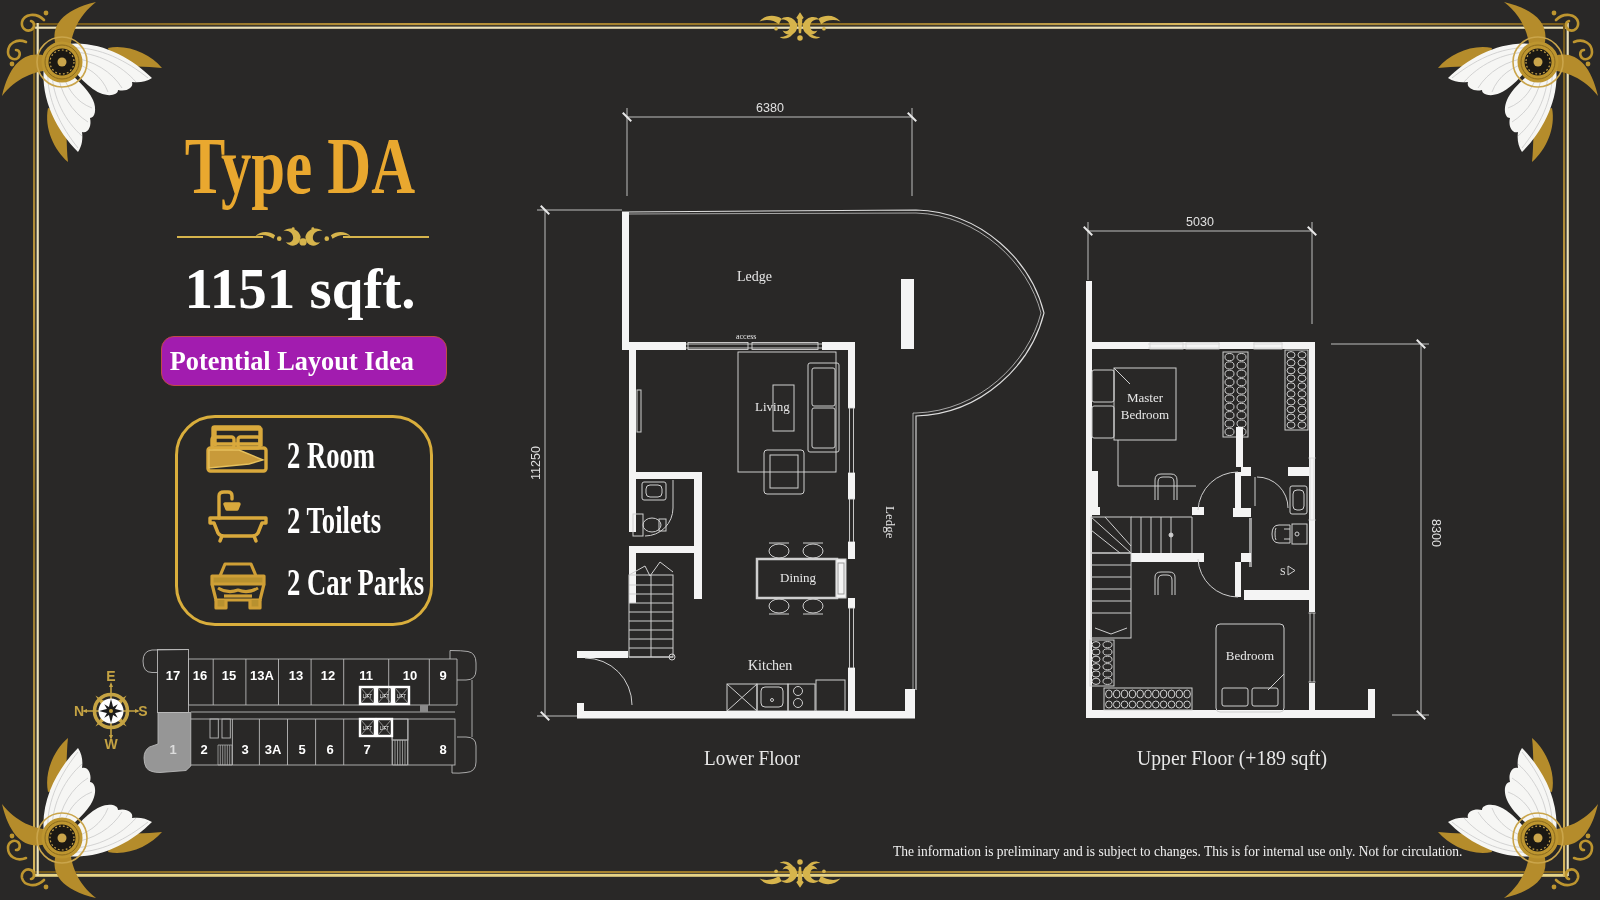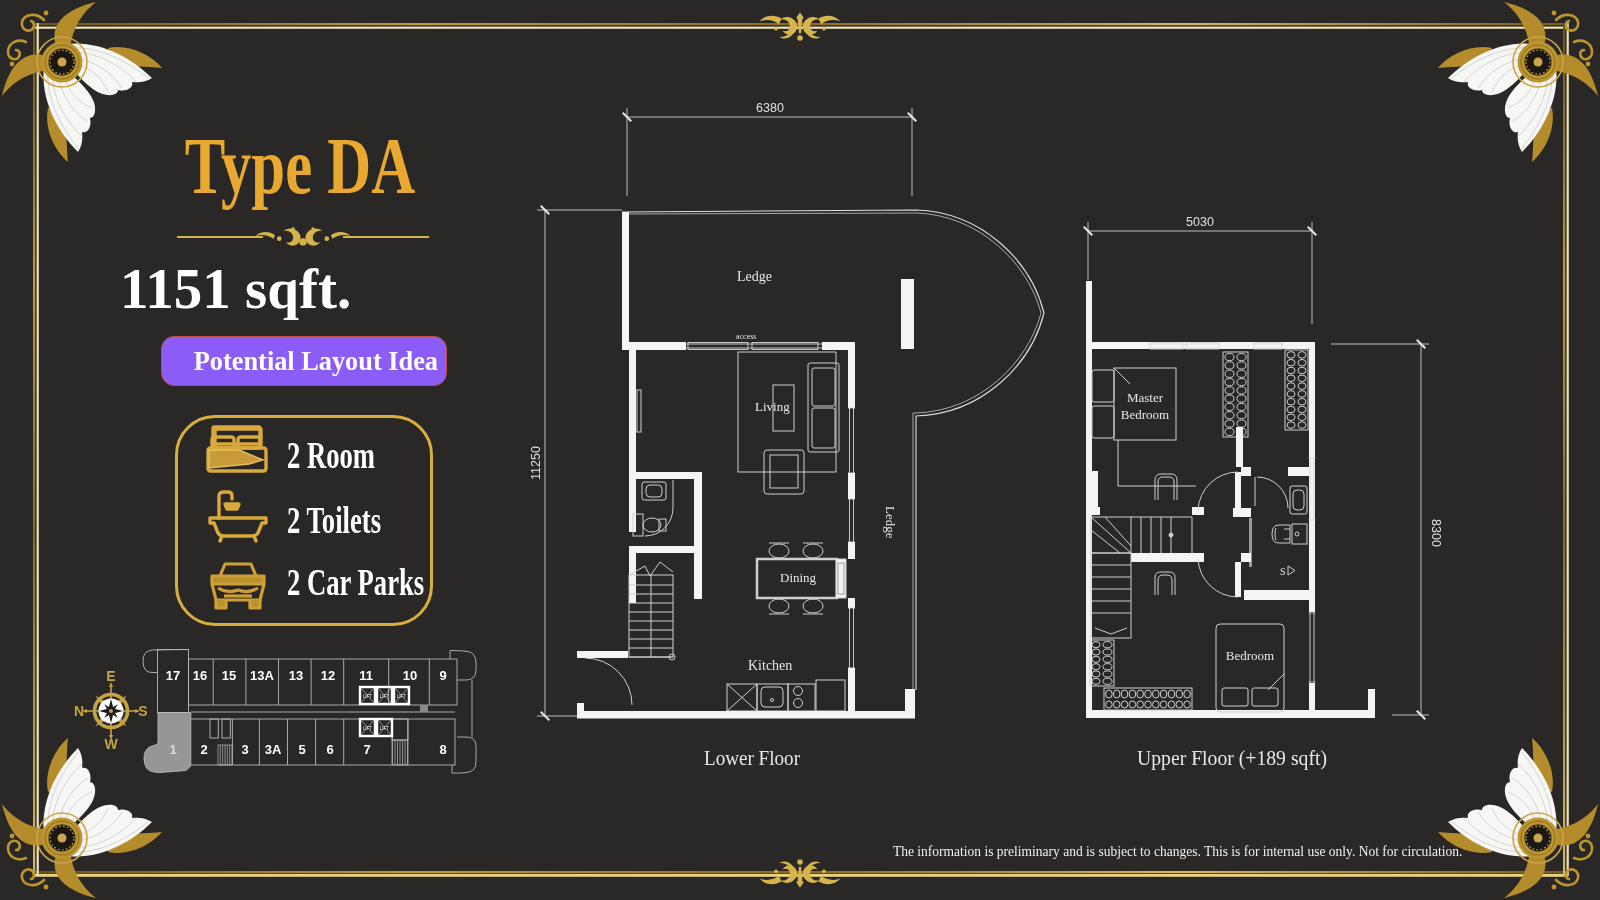--- a/index.html
+++ b/index.html
@@ -90,22 +90,22 @@
   <use href="#dcurl" transform="scale(-1,1)"></use>
   <circle cx="0" cy="6" r="4.5" fill="#d6b44c"></circle>
   <circle cx="-29" cy="2" r="2.8" fill="#d6b44c"></circle>
       <circle cx="29" cy="2" r="2.8" fill="#d6b44c"></circle>
   <path d="M-34,-2 C-42,-8 -52,-7 -58,-1 C-50,-4 -42,-2 -36,2 Z" fill="#d6b44c"></path>
   <path d="M34,-2 C42,-8 52,-7 58,-1 C50,-4 42,-2 36,2 Z" fill="#d6b44c"></path>
   <circle cx="-12" cy="-10" r="1.8" fill="#d6b44c"></circle>
       <circle cx="12" cy="-10" r="1.8" fill="#d6b44c"></circle>
 </g>
 </svg>
-<div class="abs" style="left:120px;top:256px;width:360px;color:#ffffff;font-size:57px;font-weight:700;">1151 sqft.</div>
-<div class="abs" style="left:161px;top:336px;width:286px;height:50px;background:#8b5cf6;border-radius:13px;border:1px solid #c04a45;box-sizing:border-box;text-align:right;color:#fff;font-size:28px;font-weight:700;line-height:47px;"><span style="display:inline-block;transform:scaleX(0.94)">Potential Layout Idea</span></div>
+<div class="abs" style="left:120px;top:256px;width:360px;text-align:center;color:#ffffff;font-size:57px;font-weight:700;">1151 sqft.</div>
+<div class="abs" style="left:161px;top:336px;width:286px;height:50px;background:#a21caf;border-radius:13px;border:1px solid #c04a45;box-sizing:border-box;text-align:left;color:#fff;font-size:28px;font-weight:700;line-height:47px;"><span style="display:inline-block;transform:scaleX(0.94)">Potential Layout Idea</span></div>
 <div class="abs" style="left:175px;top:415px;width:258px;height:211px;border:3px solid #d9ae3c;border-radius:40px;box-sizing:border-box;"></div>
 <div class="abs" style="left:205px;top:424px"><svg width="64" height="50" viewBox="0 0 64 50">
 <g fill="none" stroke="#d9a93c" stroke-width="3.4" stroke-linejoin="round">
 <path d="M10,22 L10,5 L56,5 L56,22"></path>
 <rect x="8" y="3" width="47" height="17" rx="1.5"></rect>
 <rect x="7" y="13" width="22" height="11" rx="2.5"></rect>
 <rect x="33" y="13" width="22" height="11" rx="2.5"></rect>
 <rect x="3" y="24" width="58" height="23" rx="2.5"></rect>
 </g>
 <path d="M4,26 L34,26 L58,36 L44,40 L4,44 Z" fill="#c89a3a" stroke="#e6c05c" stroke-width="1.4"></path>

